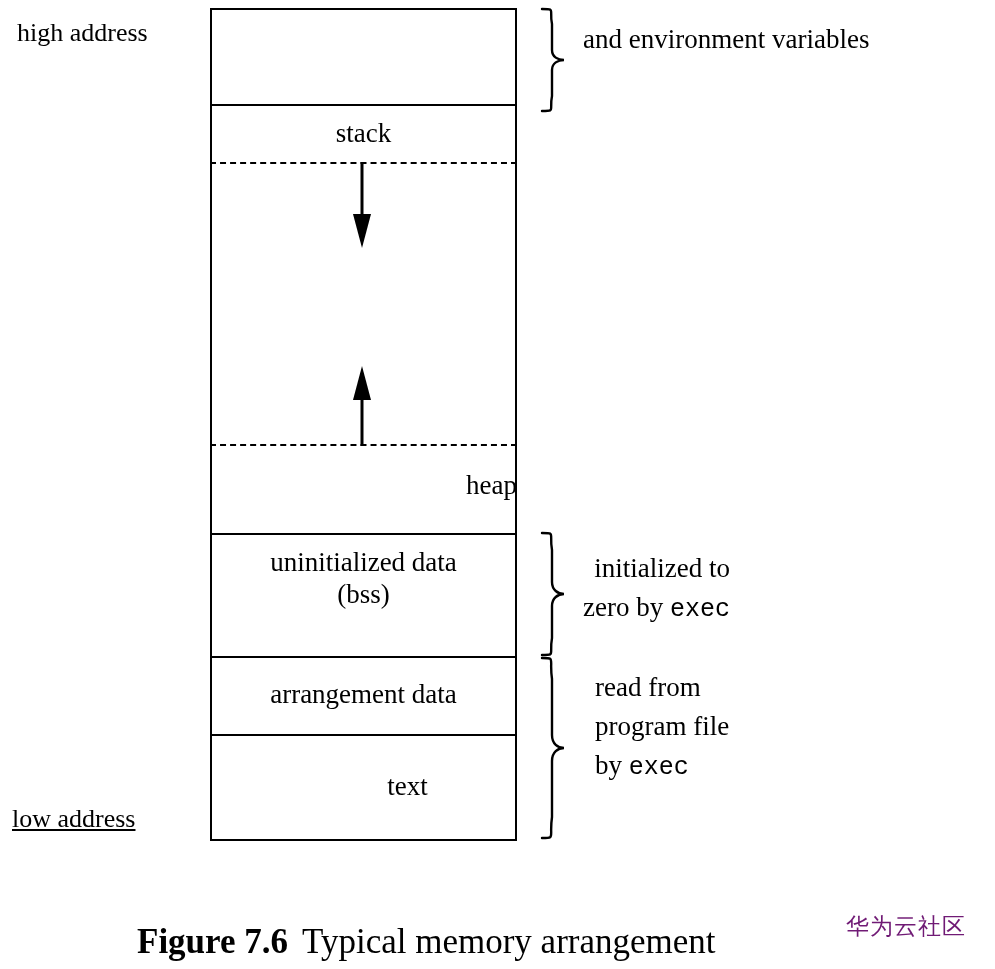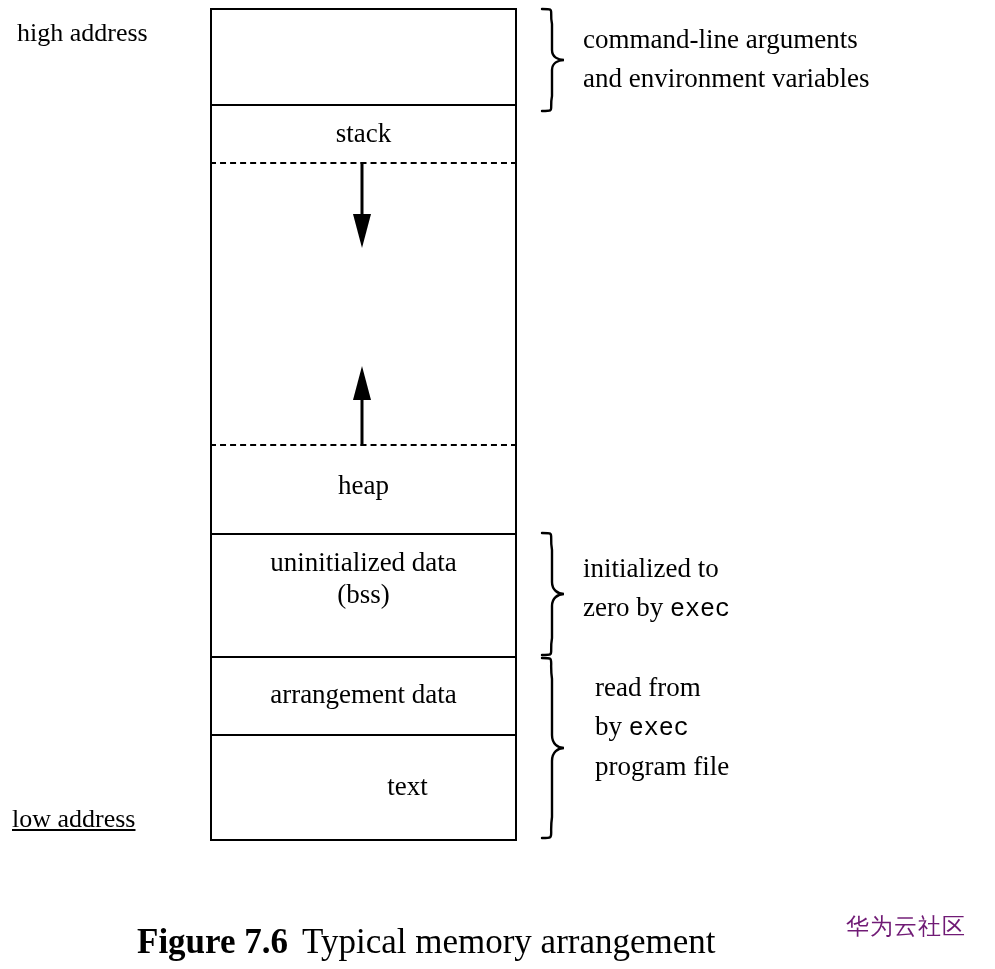--- a/index.html
+++ b/index.html
@@ -70,21 +70,21 @@
     position: absolute;
     left: 210px;
     width: 307px;
     text-align: center;
     font-family: "Liberation Serif", "DejaVu Serif", serif;
     font-size: 27px;
     line-height: 1.18;
     color: #000;
   }
   #label-stack { top: 118px; }
-  #label-heap  { top: 470px; }
+  #label-heap  { top: 470px; text-align: right; }
   #label-bss   { top: 547px; }
   #label-data  { top: 679px; }
   #label-text  { top: 771px; margin-left: 44px; }
 
   
   .arrow-svg {
     position: absolute;
     left: 342px;
   }
   #arrow-down { top: 160px; }
@@ -103,21 +103,21 @@
   .annot {
     position: absolute;
     left: 583px;
     font-family: "Liberation Serif", "DejaVu Serif", serif;
     font-size: 27px;
     line-height: 1.44;
     color: #000;
     white-space: nowrap;
   }
   #annot-args { top: 20px; }
-  #annot-bss  { top: 549px; }
+  #annot-bss  { top: 549px; text-align: right; }
   #annot-text { top: 668px; margin-left: 12px; }
   .mono {
     font-family: "Liberation Mono", "DejaVu Sans Mono", monospace;
     font-size: 25px;
   }
 
   
   #caption {
     position: absolute;
     left: 137px;
@@ -192,33 +192,32 @@
 
   <svg class="brace-svg" id="brace-bss" width="38" height="128" viewBox="0 0 38 128">
     <path d="M6 3 C20 3 13 3 16 20 L16 52 C16 60 22 64 28 64 C22 64 16 68 16 76 L16 108 C13 125 20 125 6 125" fill="none" stroke="#000" stroke-width="2.4" stroke-linecap="round"></path>
   </svg>
 
   <svg class="brace-svg" id="brace-text" width="38" height="186" viewBox="0 0 38 186">
     <path d="M6 3 C20 3 13 3 16 24 L16 80 C16 89 22 93 28 93 C22 93 16 97 16 106 L16 162 C13 183 20 183 6 183" fill="none" stroke="#000" stroke-width="2.4" stroke-linecap="round"></path>
   </svg>
 
   <div class="annot" id="annot-args">
-    <div>command-line arguments</div>
     <div>and environment variables</div>
   </div>
 
   <div class="annot" id="annot-bss">
     <div>initialized to</div>
     <div><span>zero by </span><span class="mono">exec</span></div>
   </div>
 
   <div class="annot" id="annot-text">
     <div>read from</div>
+    <div>program file</div>
     <div><span>by </span><span class="mono">exec</span></div>
-    <div>program file</div>
   </div>
 
   <div id="caption">
     <span id="caption-figno">Figure 7.6</span><span>Typical memory arrangement</span>
   </div>
 
   <div id="watermark">华为云社区</div>
 
 </div>
 

